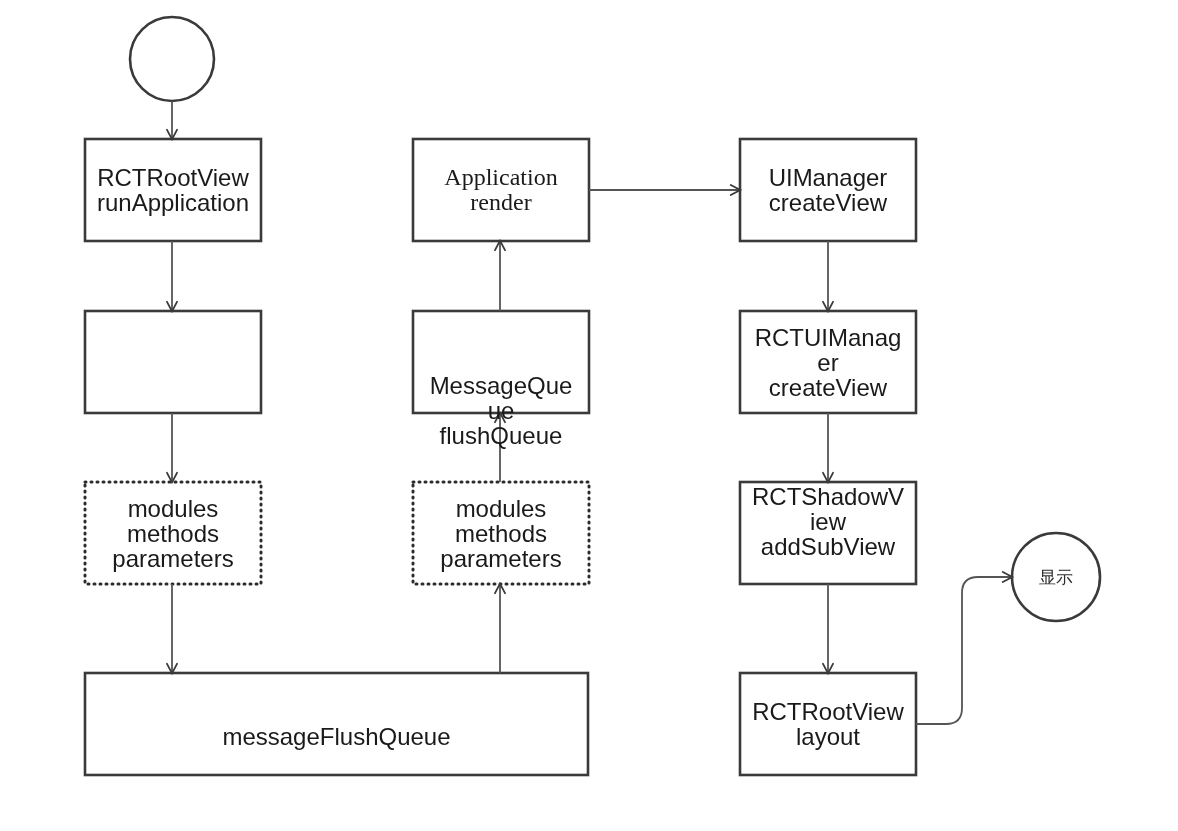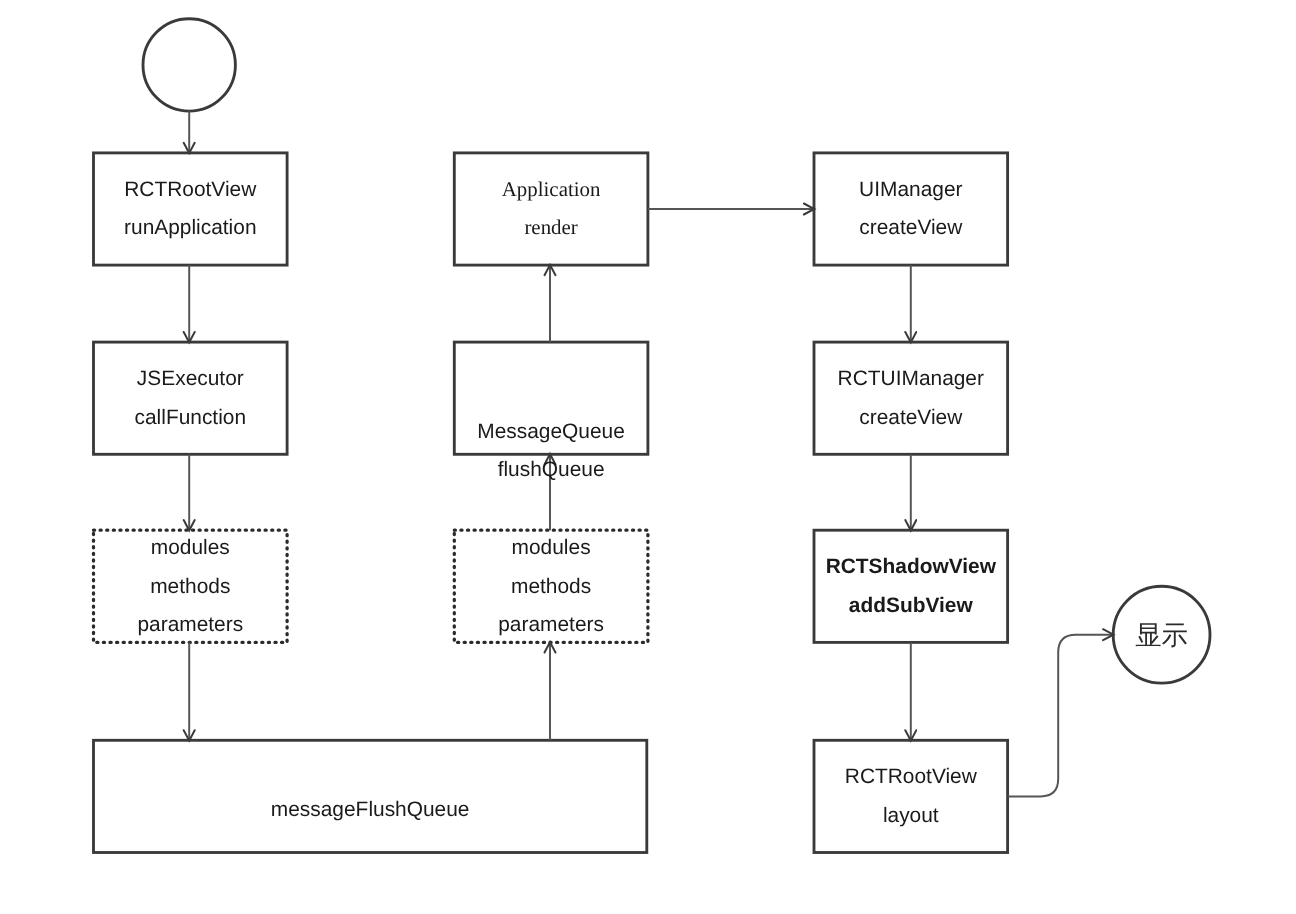--- a/index.html
+++ b/index.html
@@ -24,41 +24,41 @@
     width: 1178px;
     height: 831px;
   }
   .node-label {
     position: absolute;
     display: flex;
     align-items: center;
     justify-content: center;
     text-align: center;
     color: #1a1a1a;
-    font-size: 19px;
-    line-height: 35px;
+    font-size: 24px;
+    line-height: 25px;
     font-family: "Liberation Sans", "DejaVu Sans", sans-serif;
     word-break: break-all;
     overflow-wrap: anywhere;
     box-sizing: border-box;
     pointer-events: none;
     white-space: pre-line;
   }
   .node-label.nowrap {
     word-break: normal;
     overflow-wrap: normal;
   }
   .circle-label {
     position: absolute;
     display: flex;
     align-items: center;
     justify-content: center;
     text-align: center;
     color: #2b2b2b;
-    font-size: 24px;
+    font-size: 17px;
     font-family: "Liberation Sans", "DejaVu Sans", sans-serif;
     box-sizing: border-box;
     pointer-events: none;
   }
   .hit {
     position: absolute;
     box-sizing: border-box;
     background: transparent;
   }
 </style>
@@ -115,22 +115,20 @@
     <line x1="828" y1="584" x2="828" y2="673" stroke="#555" stroke-width="1.8" marker-end="url(#vArrow)"></line>
 
     <path d="M 916 724 L 946 724 Q 962 724 962 708 L 962 593 Q 962 577 978 577 L 1012 577" fill="none" stroke="#555" stroke-width="1.8" marker-end="url(#vArrow)"></path>
   </svg>
 
   <div class="node-label nowrap" style="left:130px; top:17px; width:84px; height:84px;"></div>
 
   <div class="node-label nowrap" style="left:85px; top:139px; width:176px; height:102px;">RCTRootView
 runApplication</div>
 
-  <div class="node-label nowrap" style="left:85px; top:311px; width:176px; height:102px;">JSExecutor
-callFunction</div>
 
   <div class="node-label nowrap" style="left:85px; top:482px; width:176px; height:102px;">modules
 methods
 parameters</div>
 
   <div class="node-label nowrap" style="left:85px; top:673px; width:503px; height:126px;">messageFlushQueue</div>
 
   <div class="node-label nowrap" style="left:413px; top:139px; width:176px; height:102px;font-family:Liberation Serif, serif;">Application
 render</div>
 
@@ -140,21 +138,21 @@
   <div class="node-label nowrap" style="left:413px; top:482px; width:176px; height:102px;">modules
 methods
 parameters</div>
 
   <div class="node-label nowrap" style="left:740px; top:139px; width:176px; height:102px;">UIManager
 createView</div>
 
   <div class="node-label" style="left:750px; top:311px; width:156px; height:102px;">RCTUIManager
 createView</div>
 
-  <div class="node-label" style="left:750px; top:482px; width:156px; height:102px;font-weight:bold;">RCTShadowView
+  <div class="node-label" style="left:750px; top:470px; width:156px; height:102px;">RCTShadowView
 addSubView</div>
 
   <div class="node-label nowrap" style="left:740px; top:673px; width:176px; height:102px;">RCTRootView
 layout</div>
 
   <div class="circle-label" style="left:1012px; top:533px; width:88px; height:88px;">显示</div>
 
   <div class="hit" style="left:130px; top:17px; width:84px; height:84px; border-radius:50%;"></div>
   <div class="hit" style="left:85px; top:139px; width:176px; height:102px;"></div>
   <div class="hit" style="left:85px; top:311px; width:176px; height:102px;"></div>

